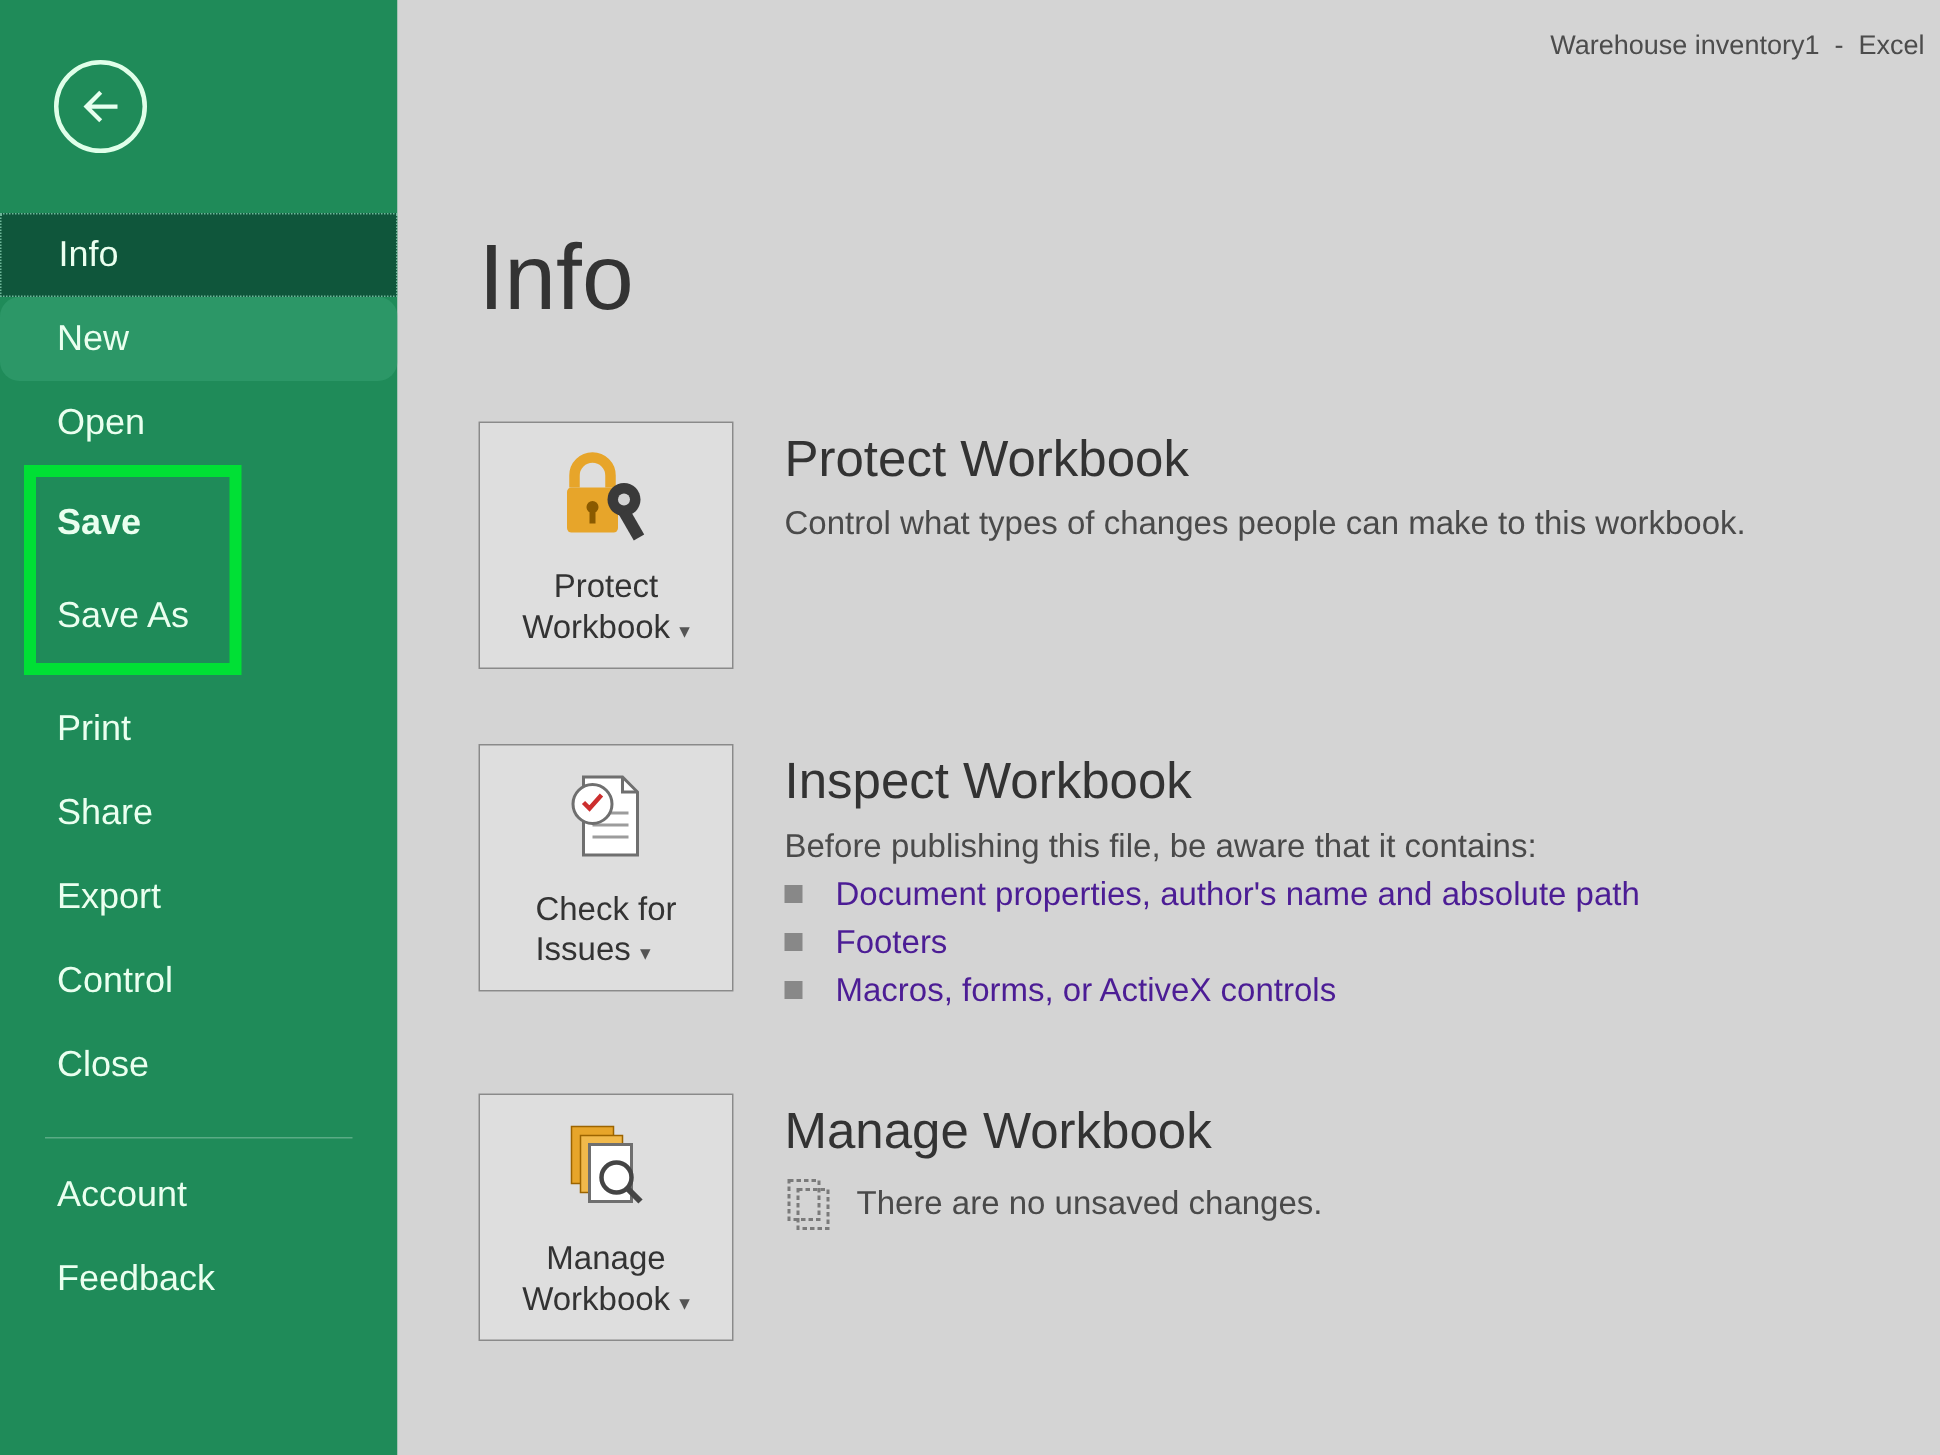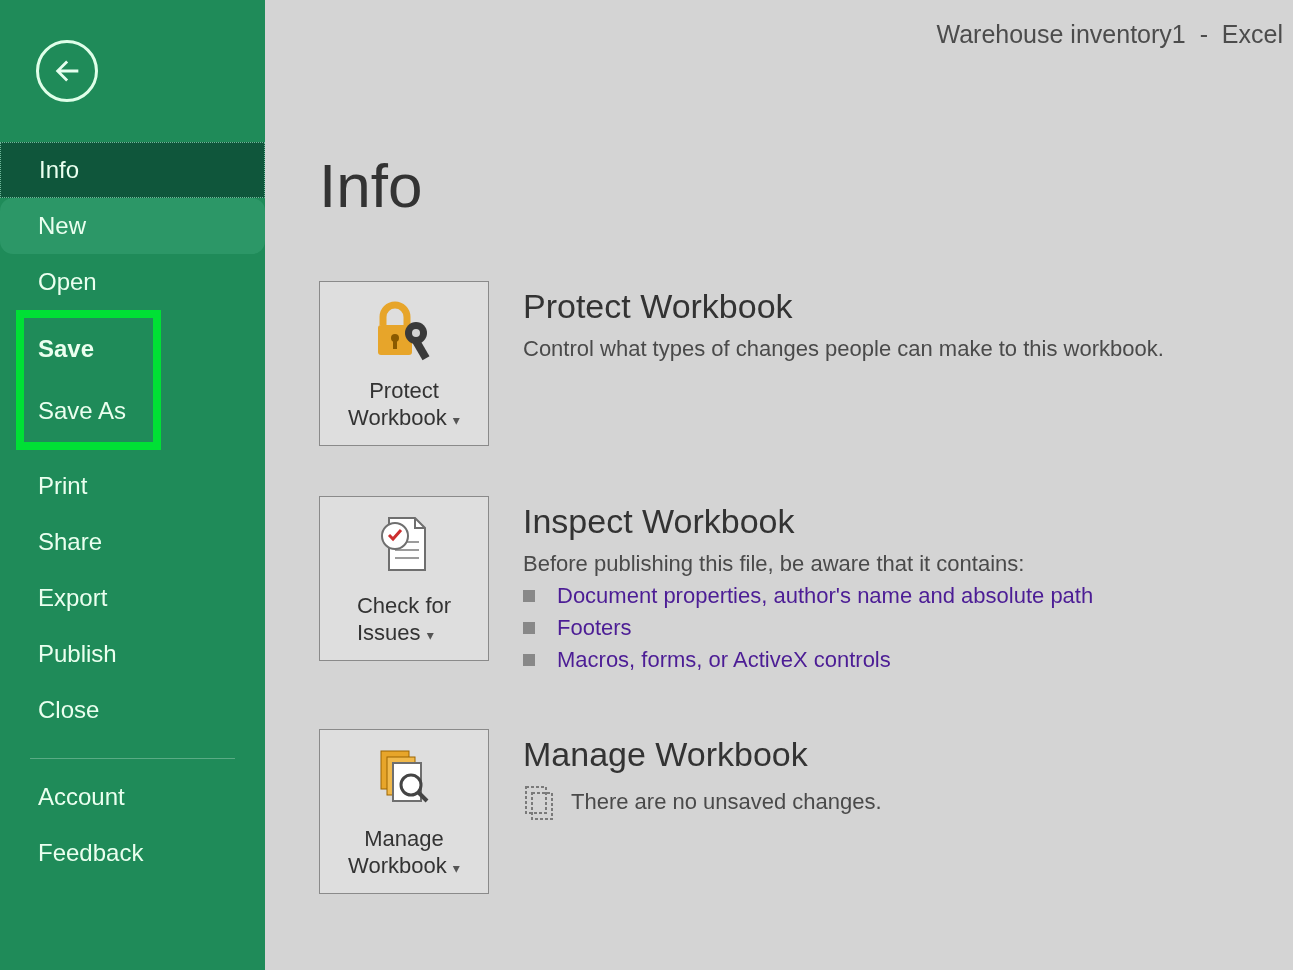--- a/index.html
+++ b/index.html
@@ -62,21 +62,21 @@
   .highlight-group .nav-item { padding-left: 14px; }
   .main {
     flex: 1;
     position: relative;
     background: #d4d4d4;
   }
   .titlebar {
     position: absolute;
     top: 20px;
     right: 10px;
-    font-size: 25px;
+    font-size: 18px;
     font-weight: 300;
     color: #4c4c4c;
   }
   .content {
     padding: 150px 0 0 54px;
   }
   .page-title {
     font-size: 62px;
     font-weight: 200;
     color: #333333;
@@ -183,21 +183,21 @@
     <div class="nav-item" style="margin-top:8px;">
         <span>Print</span>
       </div>
     <div class="nav-item">
         <span>Share</span>
       </div>
     <div class="nav-item">
         <span>Export</span>
       </div>
     <div class="nav-item">
-        <span>Publish</span>
+        <span>Control</span>
       </div>
     <div class="nav-item">
         <span>Close</span>
       </div>
     <div class="nav-divider"></div>
     <div class="nav-item">
         <span>Account</span>
       </div>
     <div class="nav-item">
         <span>Feedback</span>

